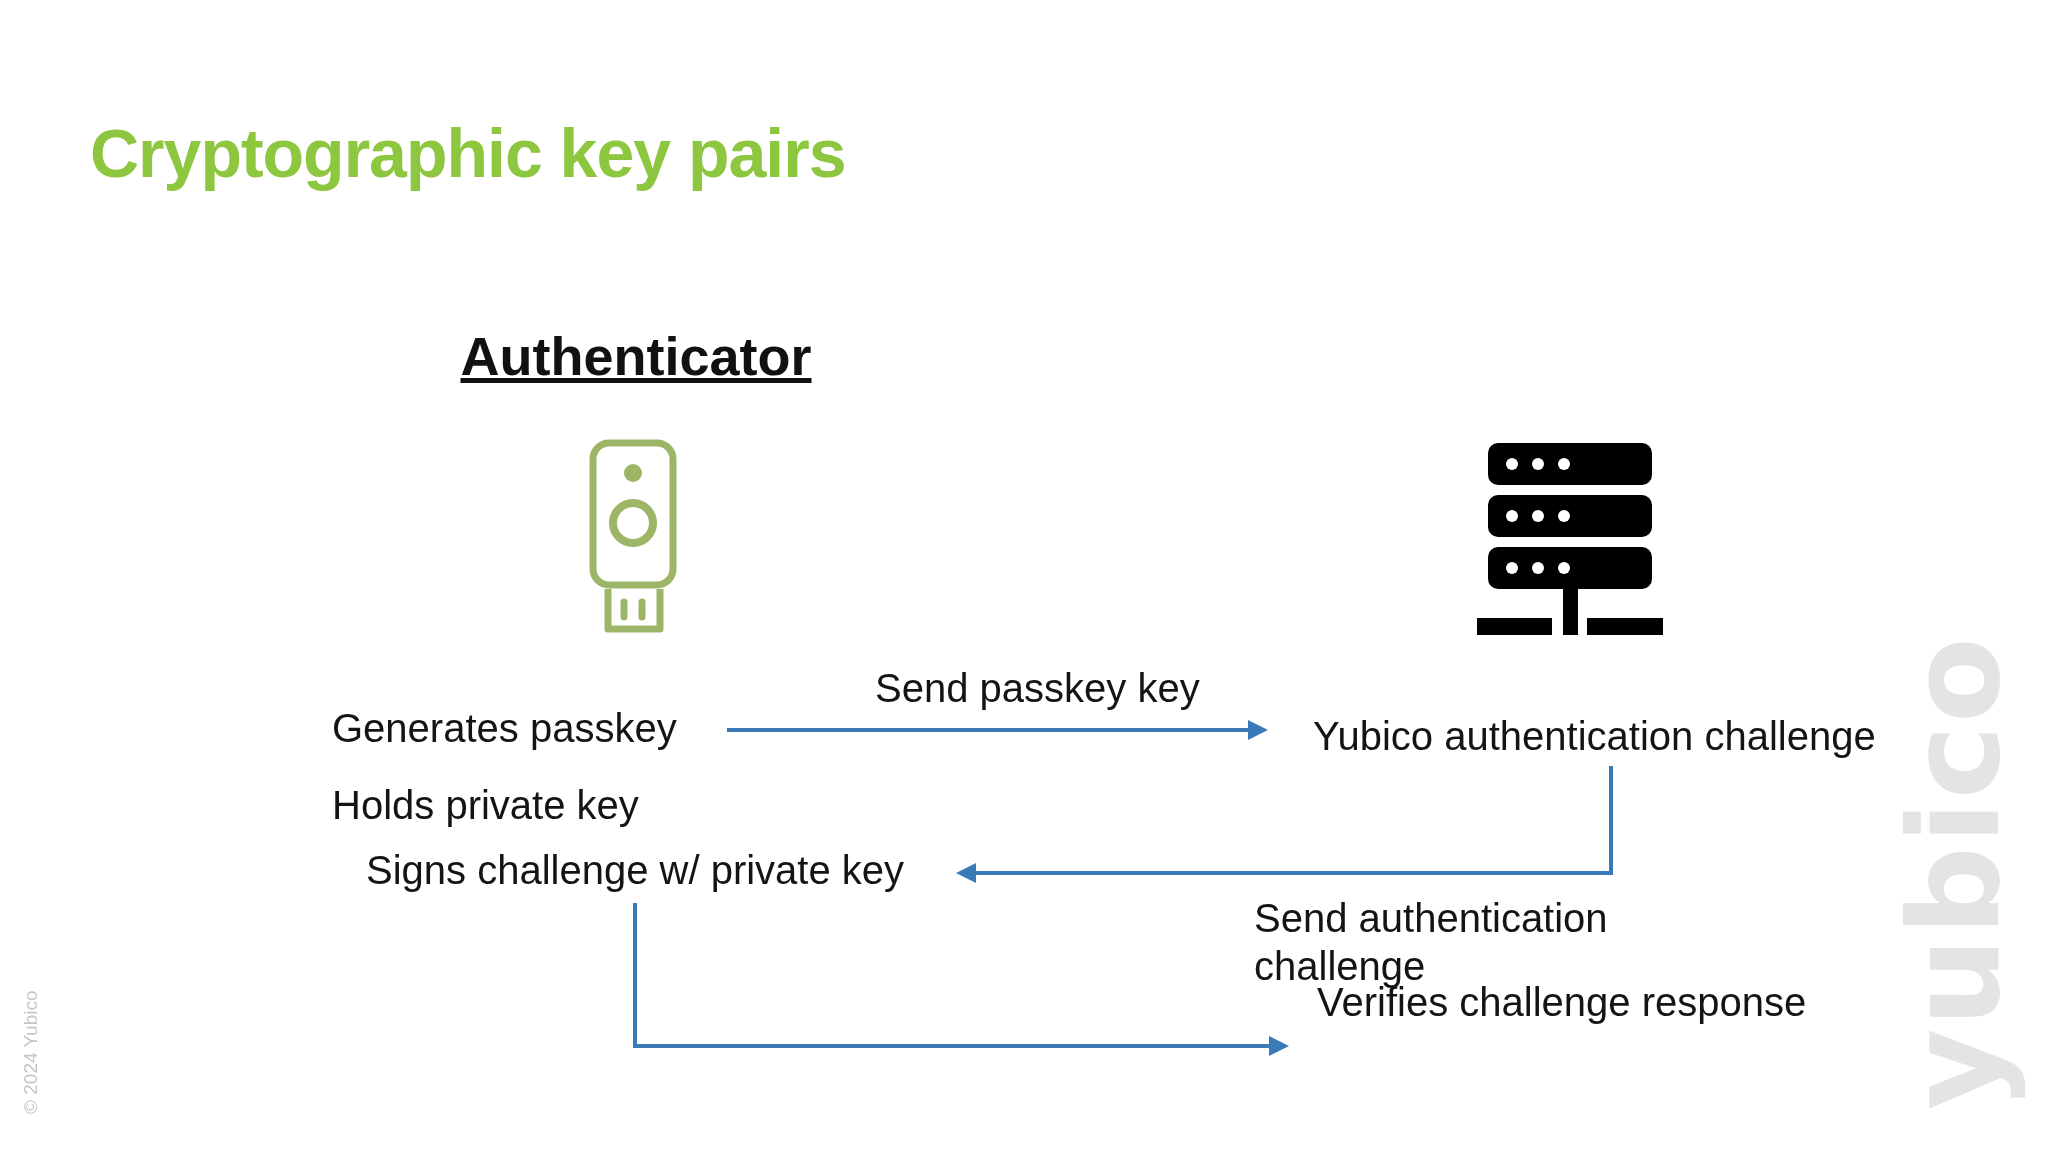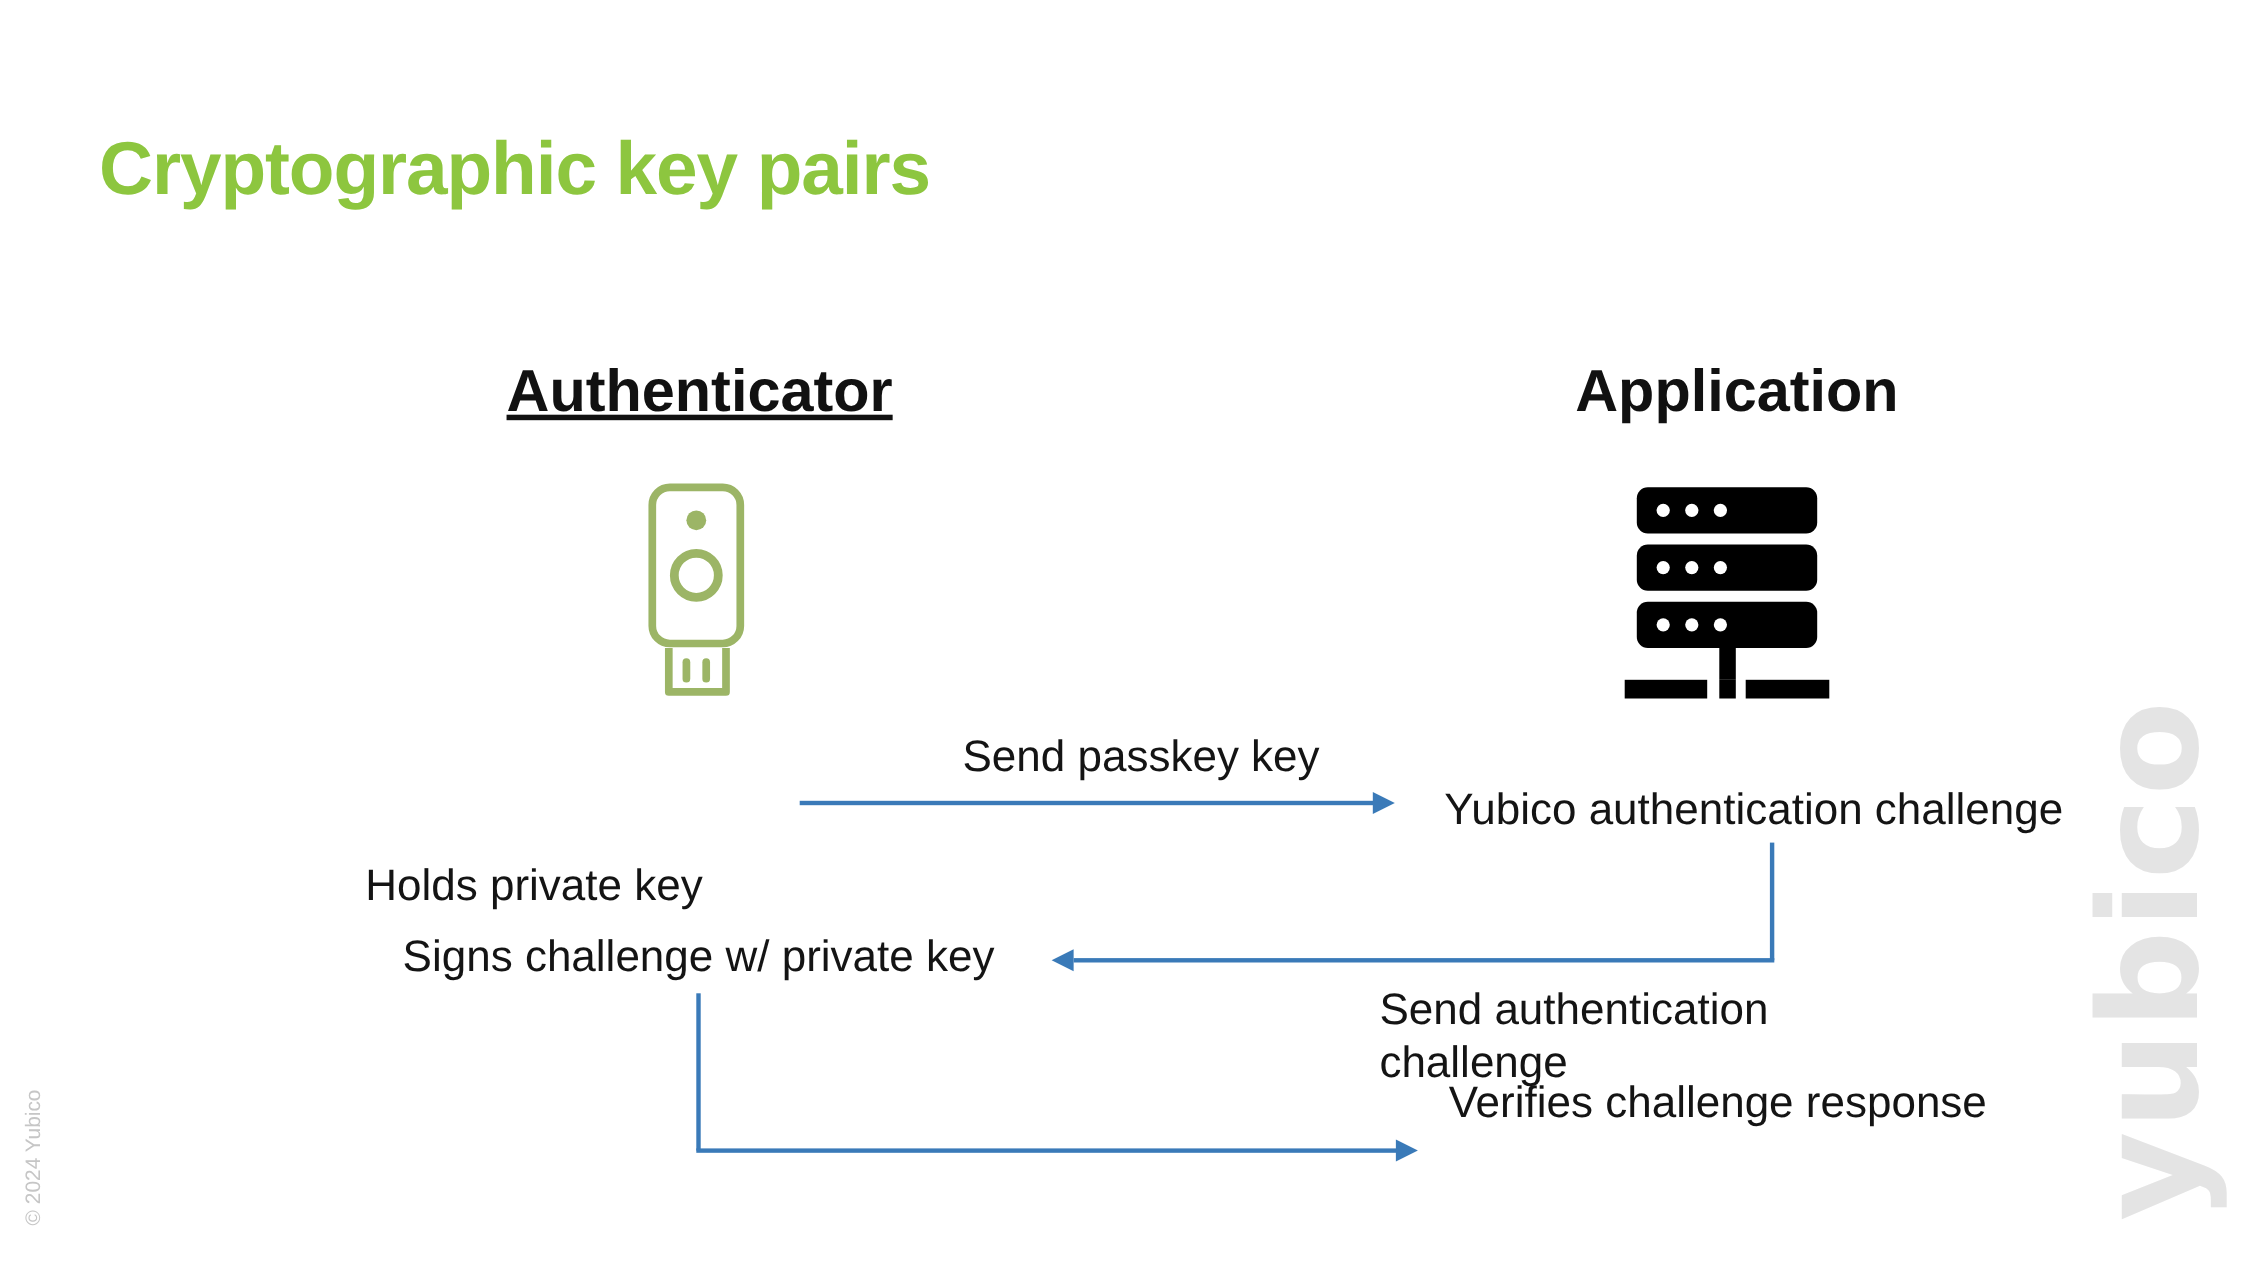--- a/index.html
+++ b/index.html
@@ -34,21 +34,20 @@
   }
 </style>
 </head>
 <body>
 
 <div class="slide">
 
   <div class="abs title">Cryptographic key pairs</div>
 
   <div class="abs col-heading" style="left:336px;text-decoration:underline;">Authenticator</div>
-  <div class="abs col-heading" style="left:1279px;">Application</div>
 
   <svg class="abs" style="left:585px;top:437px;" width="96" height="200" viewBox="0 0 96 200">
     <rect x="8" y="6" width="80" height="142" rx="16" fill="none" stroke="#9cb566" stroke-width="7"></rect>
     <circle cx="48" cy="36" r="9" fill="#9cb566"></circle>
     <circle cx="48" cy="86" r="20" fill="none" stroke="#9cb566" stroke-width="8"></circle>
     <path d="M23,152 L23,192 L75,192 L75,152" fill="none" stroke="#9cb566" stroke-width="7" stroke-linejoin="round"></path>
     <line x1="39" y1="165" x2="39" y2="180" stroke="#9cb566" stroke-width="7" stroke-linecap="round"></line>
     <line x1="57" y1="165" x2="57" y2="180" stroke="#9cb566" stroke-width="7" stroke-linecap="round"></line>
   </svg>
 
@@ -64,20 +63,21 @@
       <circle cx="94" cy="78" r="6" fill="#fff"></circle>
     <circle cx="42" cy="130" r="6" fill="#fff"></circle>
       <circle cx="68" cy="130" r="6" fill="#fff"></circle>
       <circle cx="94" cy="130" r="6" fill="#fff"></circle>
     <rect x="93" y="151" width="15" height="29" fill="#000"></rect>
     <rect x="7" y="180" width="75" height="17" fill="#000"></rect>
     <rect x="93" y="180" width="15" height="17" fill="#000"></rect>
     <rect x="117" y="180" width="76" height="17" fill="#000"></rect>
   </svg>
 
+  <div class="abs body-text" style="left:332px;top:704px;">Generates passkey</div>
   <div class="abs body-text" style="left:332px;top:781px;">Holds private key</div>
   <div class="abs body-text" style="left:332px;top:846px;margin-left:34px;">Signs challenge w/ private key</div>
 
   <div class="abs flow-label" style="left:875px;top:664px;width:300px;text-align:center;white-space:nowrap;">Send passkey key</div>
   <div class="abs hline" style="left:727px;top:728px;width:523px;"></div>
   <div class="abs head-right" style="left:1248px;top:720px;"></div>
 
   <div class="abs body-text" style="left:1313px;top:712px;">Yubico authentication challenge</div>
 
   <div class="abs vline" style="left:1609px;top:766px;height:107px;"></div>

